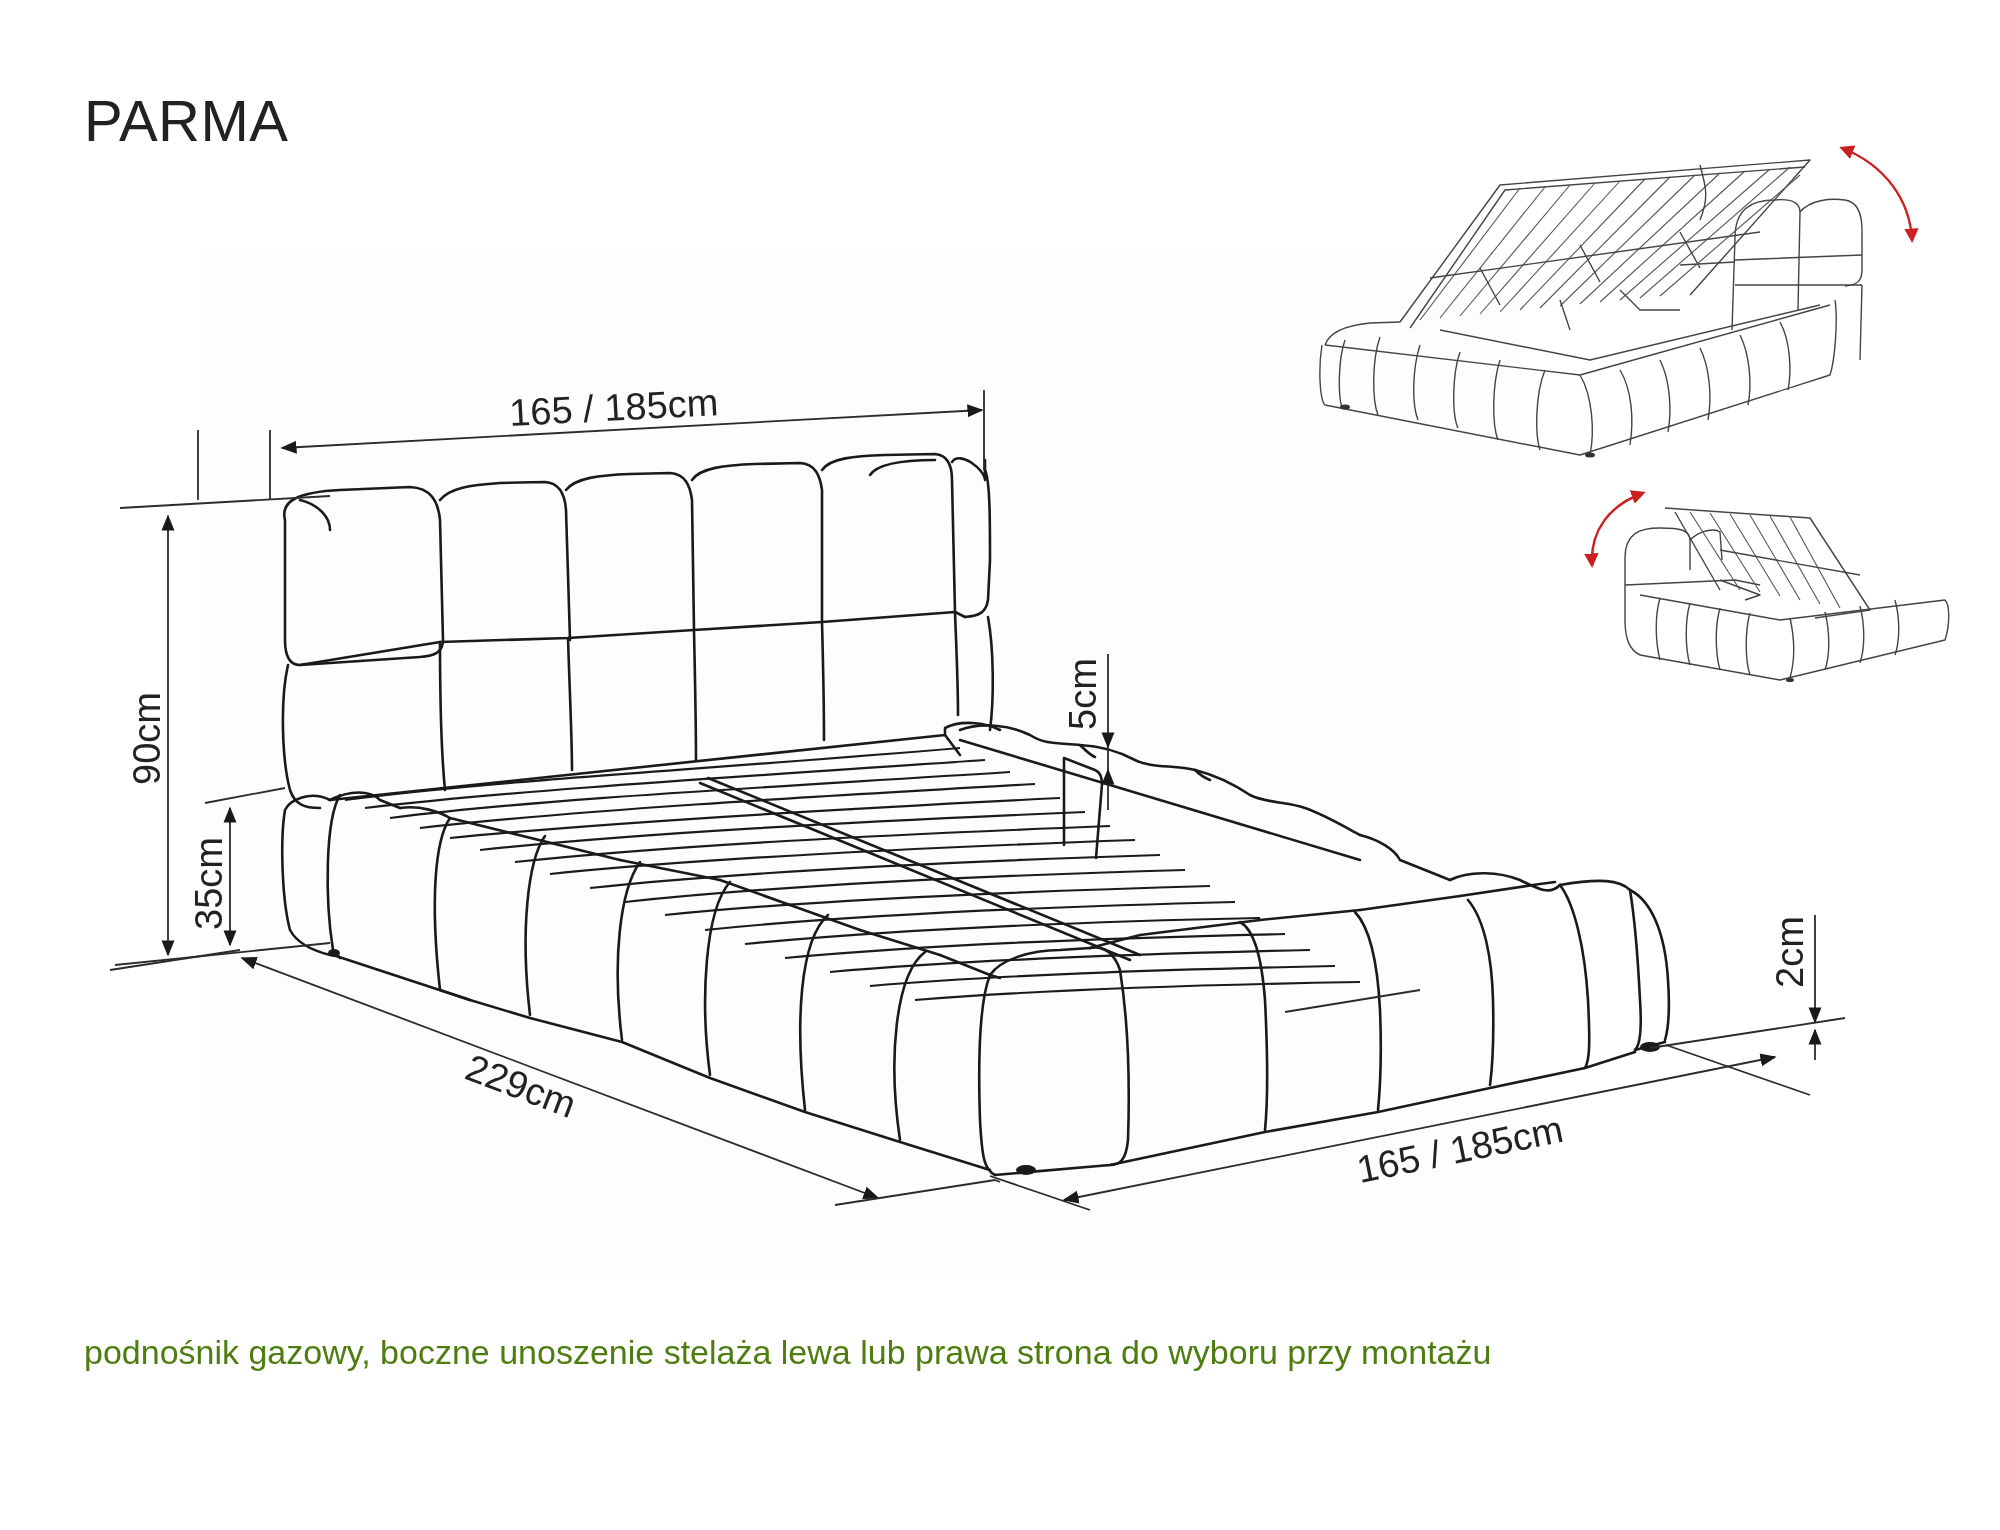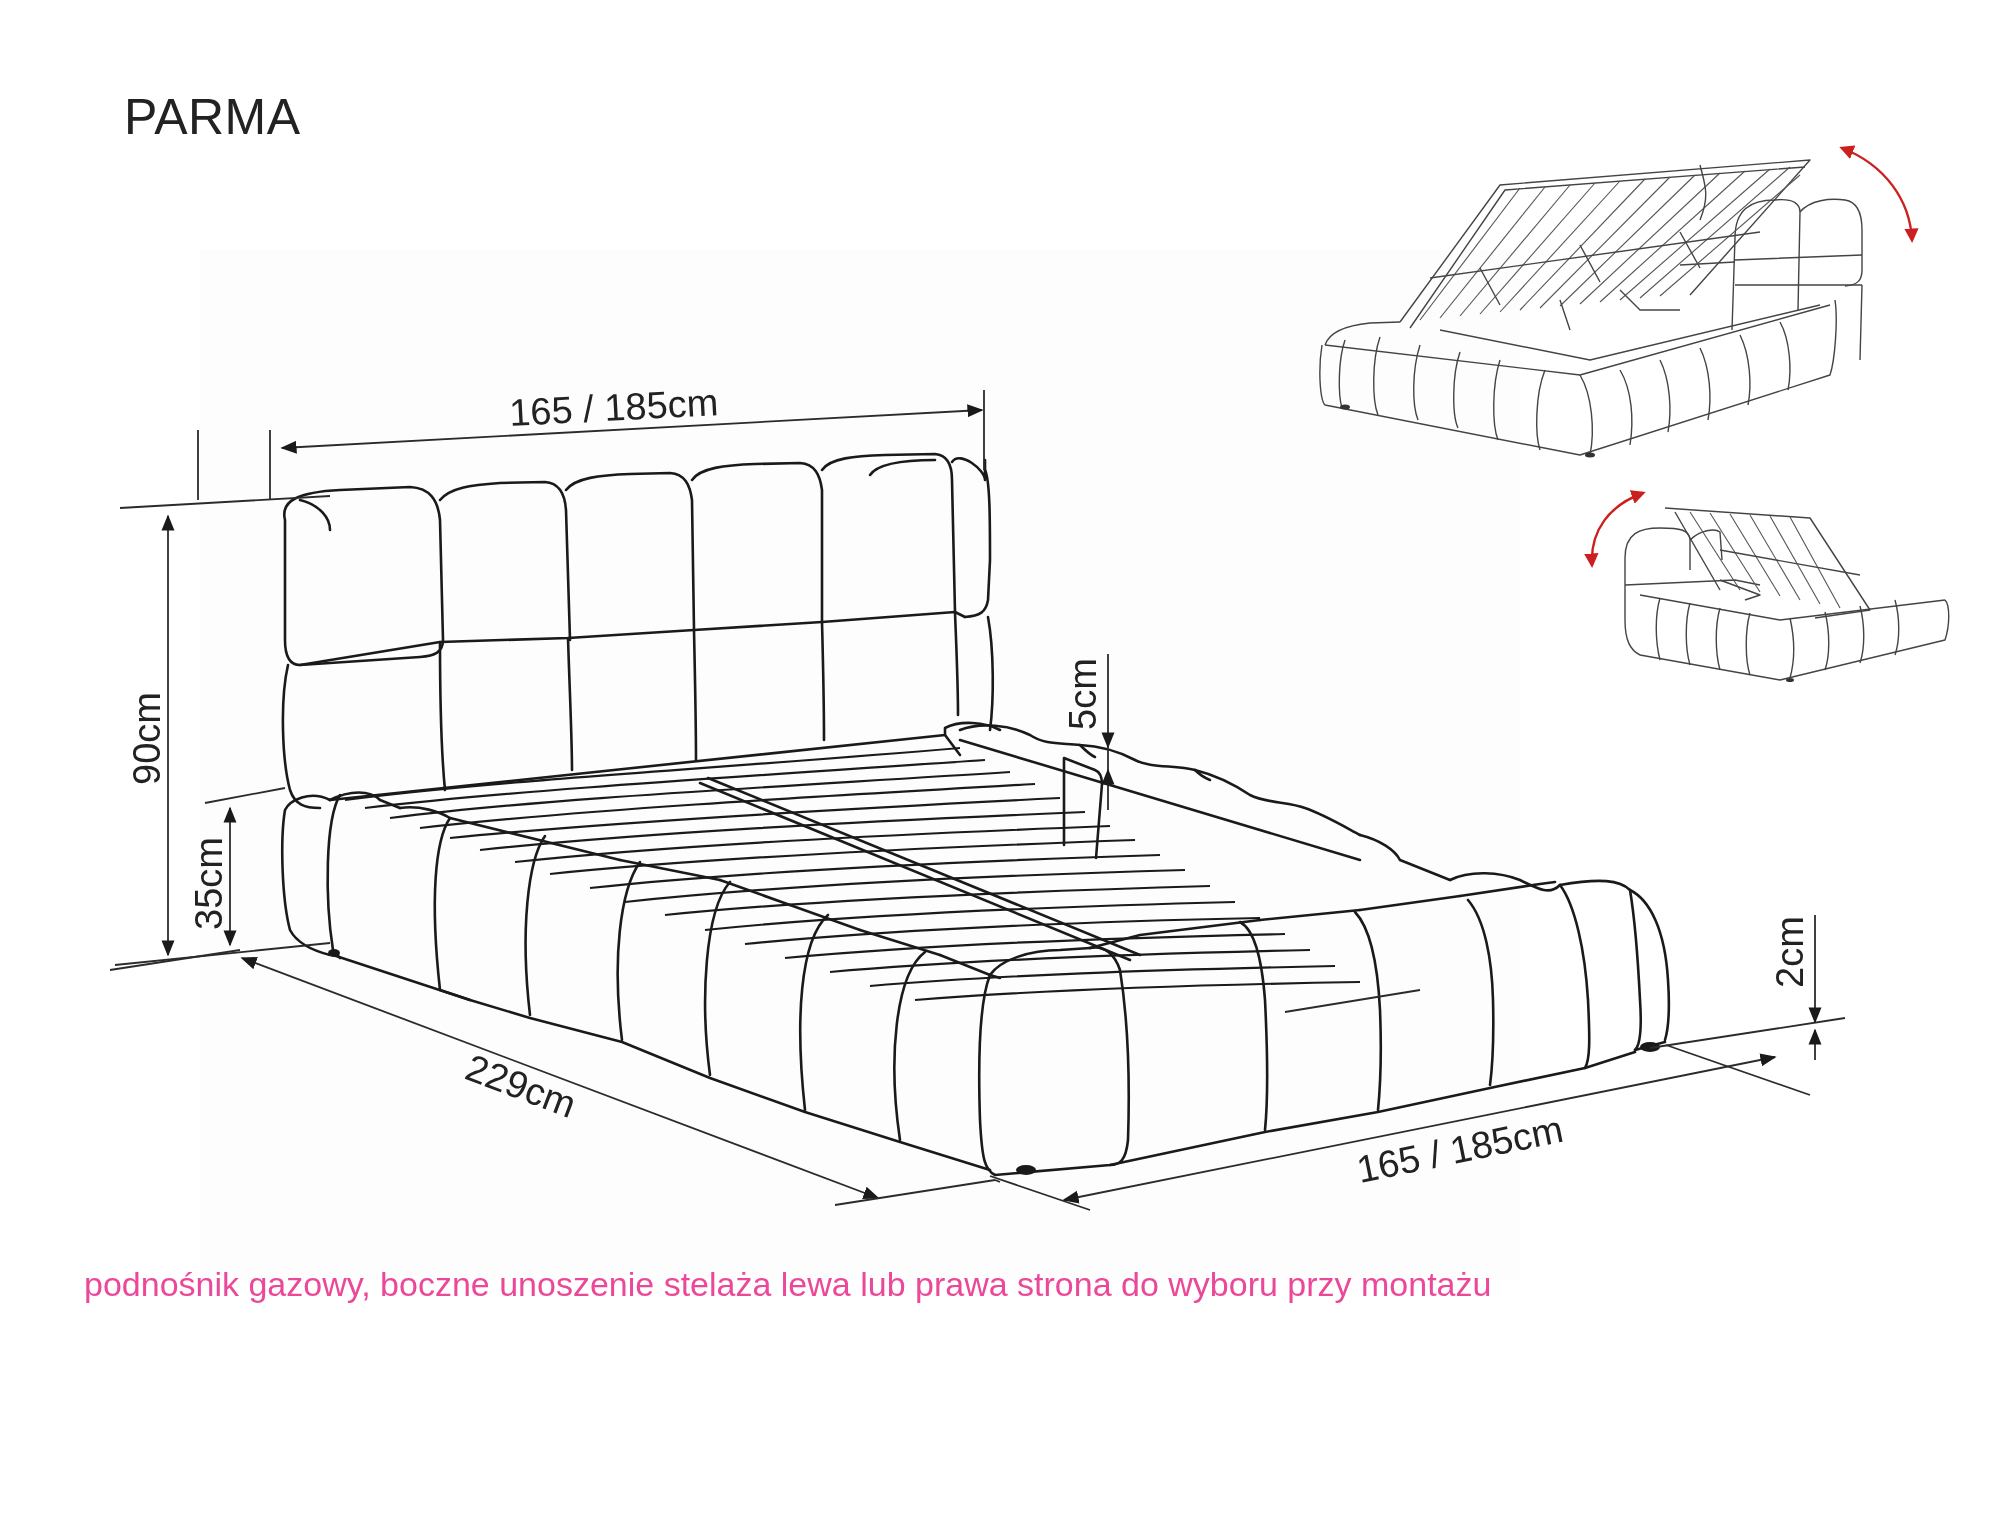--- a/index.html
+++ b/index.html
@@ -1,18 +1,18 @@
 <!DOCTYPE html>
 <html><head>
 <meta charset="utf-8">
 <style>
   html, body { margin: 0; padding: 0; background: #ffffff; }
   body { width: 2000px; height: 1530px; position: relative; overflow: hidden; font-family: "Liberation Sans", sans-serif; color: #222222; }
-  .title { position: absolute; left: 84px; top: 92px; font-size: 50px; line-height: 1; color: #222222; letter-spacing: 0.5px; margin-left: 40px; }
-  .notes { position: absolute; left: 84px; top: 1262px; font-size: 34px; line-height: 44px; color: #ec4899; }
+  .title { position: absolute; left: 84px; top: 92px; font-size: 58px; line-height: 1; color: #222222; letter-spacing: 0.5px; }
+  .notes { position: absolute; left: 84px; top: 1330px; font-size: 34px; line-height: 44px; color: #4d7c0f; }
   .notes div { white-space: nowrap; }
   svg.drawing { position: absolute; left: 0; top: 0; }
   .ln { fill: none; stroke: #1a1a1a; stroke-width: 2.6; stroke-linecap: round; stroke-linejoin: round; }
   .slat { fill: none; stroke: #1a1a1a; stroke-width: 2.2; }
   .dim { fill: none; stroke: #2b2b2b; stroke-width: 1.8; }
   .dimtxt { font-family: "Liberation Sans", sans-serif; font-size: 38px; fill: #222222; }
   .inset { fill: none; stroke: #444444; stroke-width: 1.4; stroke-linejoin: round; }
   .hatch { stroke: #555555; stroke-width: 1.1; }
   .red { fill: none; stroke: #cc1f1f; stroke-width: 2.4; }
 </style>

